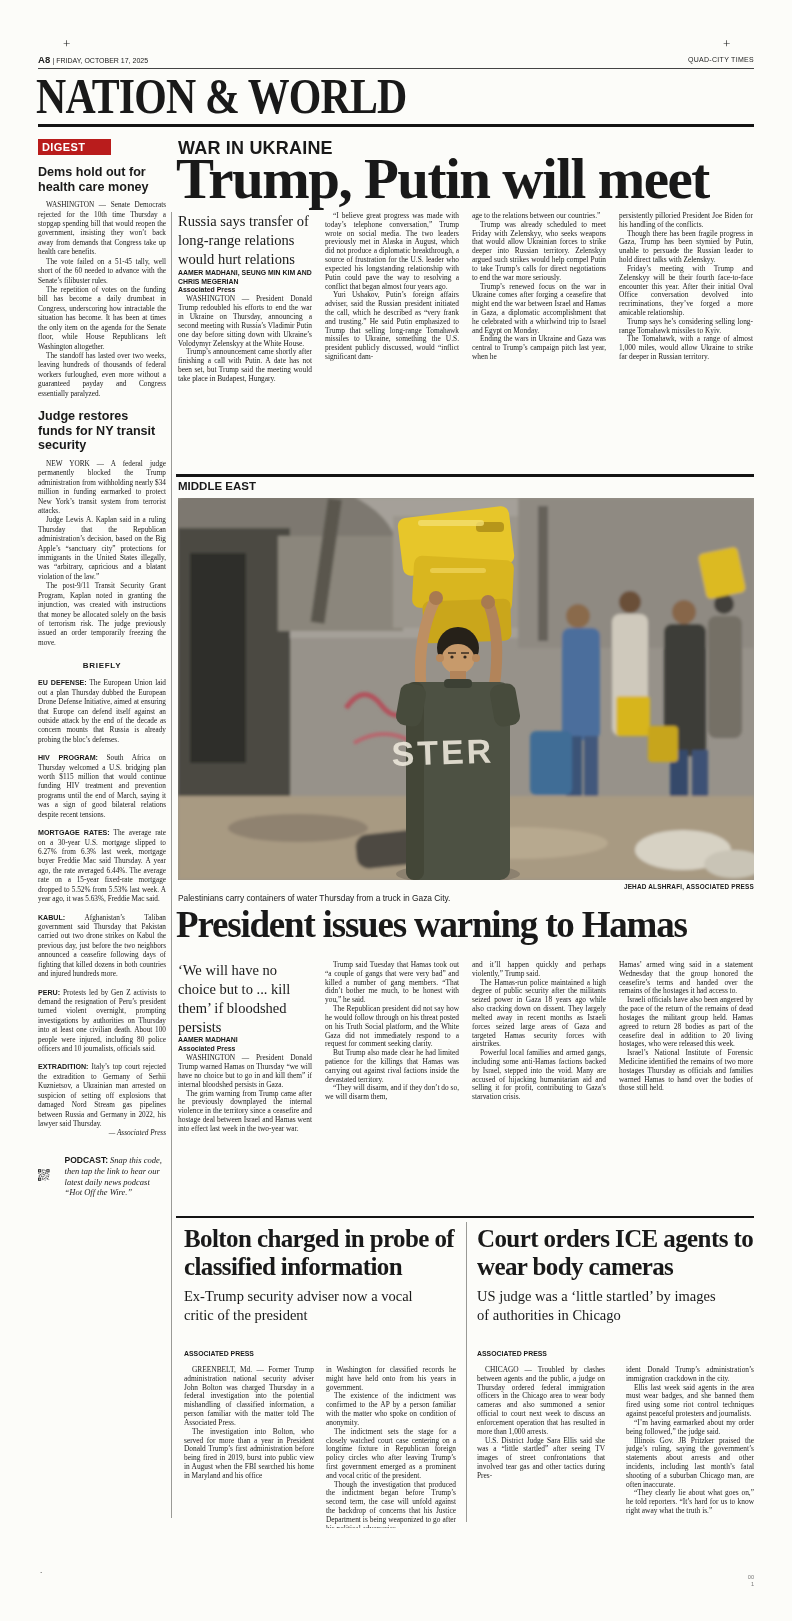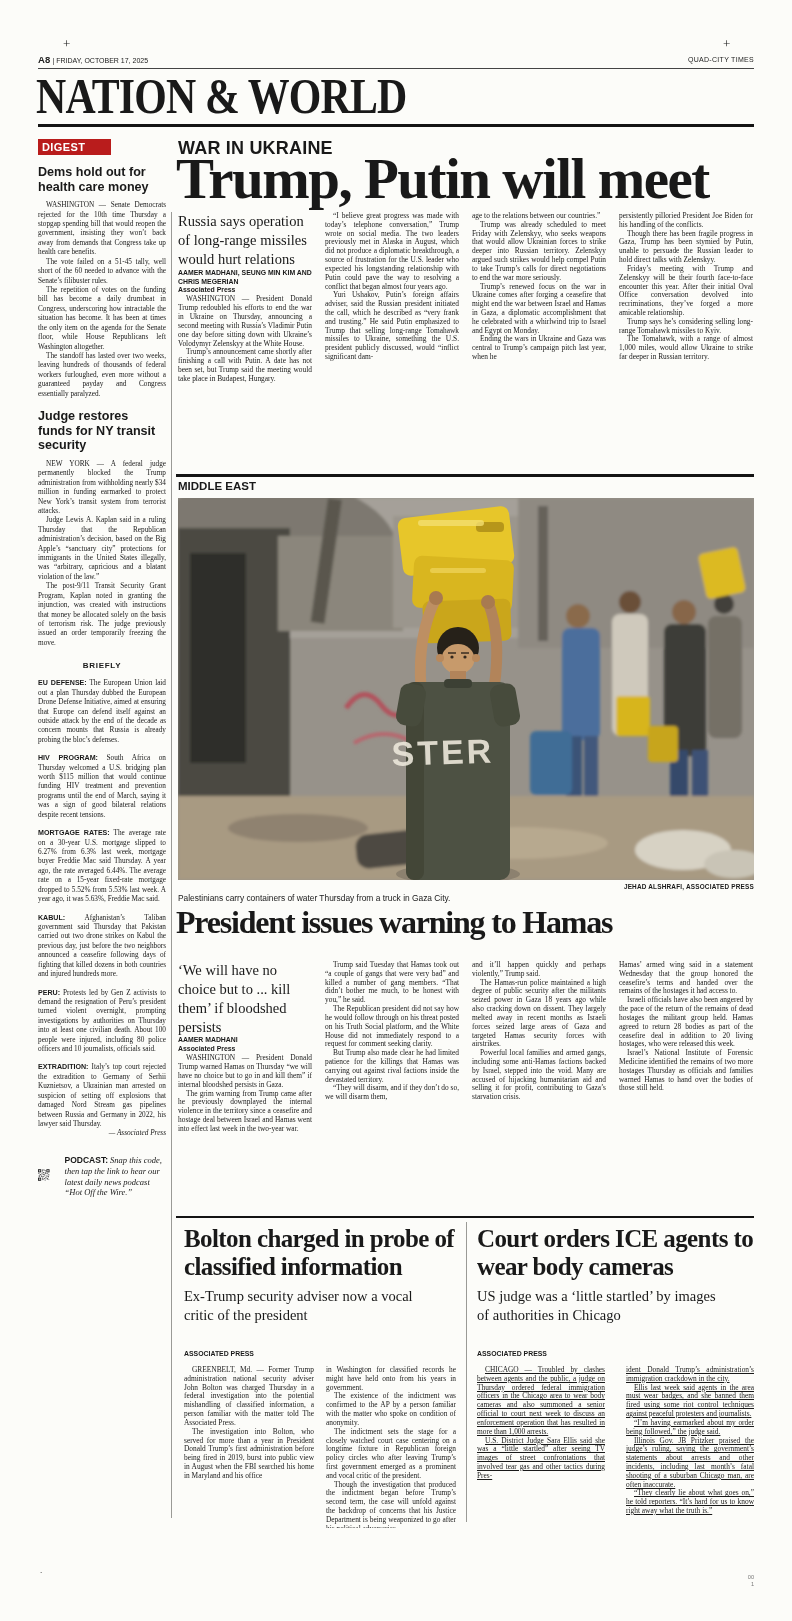--- a/index.html
+++ b/index.html
@@ -54,37 +54,37 @@
   .byline{font-family:"Liberation Sans",sans-serif;font-weight:bold;font-size:6.9px;
           line-height:1.3;margin-bottom:7px;text-indent:0 !important;text-align:left !important;}
   .byline .org{display:block;}
 
   
   #rule-mideast{left:176px;top:474px;width:578px;height:2.5px;}
   #me-kicker{left:178px;top:480px;font-size:11.5px;font-weight:bold;}
   #photo{left:178px;top:498px;width:576px;height:382px;background:#8f8a82;overflow:hidden;}
   #credit{left:178px;top:883px;width:576px;text-align:right;font-size:6.4px;font-weight:bold;letter-spacing:.2px;}
   #caption{left:178px;top:893px;width:576px;font-size:8.4px;}
-  #hamas-headline{left:176px;top:906px;width:580px;font-size:32px;font-weight:bold;
+  #hamas-headline{left:176px;top:906px;width:580px;font-size:37px;font-weight:bold;
                   letter-spacing:-1.2px;line-height:1;white-space:nowrap;}
   #hamas-cols{left:178px;top:961px;width:576px;height:254px;}
 
   
   #rule-bottom{left:176px;top:1216px;width:578px;height:1.5px;}
   .b-head{font-size:25px;font-weight:bold;line-height:1.1;letter-spacing:-.6px;}
   #bolton-head{left:184px;top:1225px;width:272px;}
   #bolton-deck{left:184px;top:1287px;width:235px;font-size:14.5px;line-height:1.3;}
   #bolton-byline{left:184px;top:1350px;}
   #bolton-cols{left:184px;top:1366px;width:272px;height:162px;gap:12px;}
   #bolton-cols .ncol{width:130px;}
   #vrule-bot{left:466px;top:1222px;height:300px;}
   #ice-head{left:477px;top:1225px;width:278px;}
   #ice-deck{left:477px;top:1287px;width:245px;font-size:14.5px;line-height:1.3;}
   #ice-byline{left:477px;top:1350px;}
-  #ice-cols{left:477px;top:1366px;width:277px;height:166px;gap:21px;text-decoration:underline;}
+  #ice-cols{left:477px;top:1366px;width:277px;height:166px;gap:21px;}
   #ice-cols .ncol{width:132px;}
 
   #corner-dot{left:40px;top:1565px;font-size:9px;}
   #pmark{left:726px;top:1574px;width:28px;text-align:right;font-size:5.6px;color:#777;line-height:1.25;
          font-family:"Liberation Sans",sans-serif;}
   #pmark span{display:block;}
 </style>
 </head>
 <body>
 
@@ -161,21 +161,21 @@
       <div class="podcast-copy"><span class="tag">PODCAST:</span><span> Snap this code, then tap the link to hear our latest daily news podcast “Hot Off the Wire.”</span></div>
     </div>
   </div>
 
   <div class="vrule" id="vrule-left"></div>
 
   <div class="abs sans" id="uk-kicker">WAR IN UKRAINE</div>
   <div class="abs" id="uk-headline">Trump, Putin will meet</div>
   <div class="cols" id="uk-cols">
     <div class="ncol">
-      <p class="deck">Russia says operation of long-range missiles would hurt relations</p>
+      <p class="deck">Russia says transfer of long-range relations would hurt relations</p>
       <p class="byline"><span>AAMER MADHANI, SEUNG MIN KIM AND CHRIS MEGERIAN</span><span class="org">Associated Press</span></p>
       <p>WASHINGTON — President Donald Trump redoubled his efforts to end the war in Ukraine on Thursday, announcing a second meeting with Russia’s Vladimir Putin one day before sitting down with Ukraine’s Volodymyr Zelenskyy at the White House.</p>
       <p>Trump’s announcement came shortly after finishing a call with Putin. A date has not been set, but Trump said the meeting would take place in Budapest, Hungary.</p>
     </div>
     <div class="ncol">
       <p>“I believe great progress was made with today’s telephone conversation,” Trump wrote on social media. The two leaders previously met in Alaska in August, which did not produce a diplomatic breakthrough, a source of frustration for the U.S. leader who expected his longstanding relationship with Putin could pave the way to resolving a conflict that began almost four years ago.</p>
       <p>Yuri Ushakov, Putin’s foreign affairs adviser, said the Russian president initiated the call, which he described as “very frank and trusting.” He said Putin emphasized to Trump that selling long-range Tomahawk missiles to Ukraine, something the U.S. president publicly discussed, would “inflict significant dam-</p>
     </div>
     <div class="ncol">
       <p class="cont">age to the relations between our countries.”</p>
@@ -275,21 +275,21 @@
   <div class="abs" id="hamas-headline">President issues warning to Hamas</div>
   <div class="cols" id="hamas-cols">
     <div class="ncol">
       <p class="deck">‘We will have no choice but to ... kill them’ if bloodshed persists</p>
       <p class="byline"><span>AAMER MADHANI</span><span class="org">Associated Press</span></p>
       <p>WASHINGTON — President Donald Trump warned Hamas on Thursday “we will have no choice but to go in and kill them” if internal bloodshed persists in Gaza.</p>
       <p>The grim warning from Trump came after he previously downplayed the internal violence in the territory since a ceasefire and hostage deal between Israel and Hamas went into effect last week in the two-year war.</p>
     </div>
     <div class="ncol">
       <p>Trump said Tuesday that Hamas took out “a couple of gangs that were very bad” and killed a number of gang members. “That didn’t bother me much, to be honest with you,” he said.</p>
-      <p>The Republican president did not say how he would follow through on his threat posted on his Truth Social platform, and the White House did not immediately respond to a request for comment seeking clarity.</p>
+      <p>The Republican president did not say how he would follow through on his threat posted on his Truth Social platform, and the White Gaza did not immediately respond to a request for comment seeking clarity.</p>
       <p>But Trump also made clear he had limited patience for the killings that Hamas was carrying out against rival factions inside the devastated territory.</p>
       <p>“They will disarm, and if they don’t do so, we will disarm them,</p>
     </div>
     <div class="ncol">
       <p class="cont">and it’ll happen quickly and perhaps violently,” Trump said.</p>
       <p>The Hamas-run police maintained a high degree of public security after the militants seized power in Gaza 18 years ago while also cracking down on dissent. They largely melted away in recent months as Israeli forces seized large areas of Gaza and targeted Hamas security forces with airstrikes.</p>
       <p>Powerful local families and armed gangs, including some anti-Hamas factions backed by Israel, stepped into the void. Many are accused of hijacking humanitarian aid and selling it for profit, contributing to Gaza’s starvation crisis.</p>
     </div>
     <div class="ncol">
       <p class="cont">Hamas’ armed wing said in a statement Wednesday that the group honored the ceasefire’s terms and handed over the remains of the hostages it had access to.</p>

